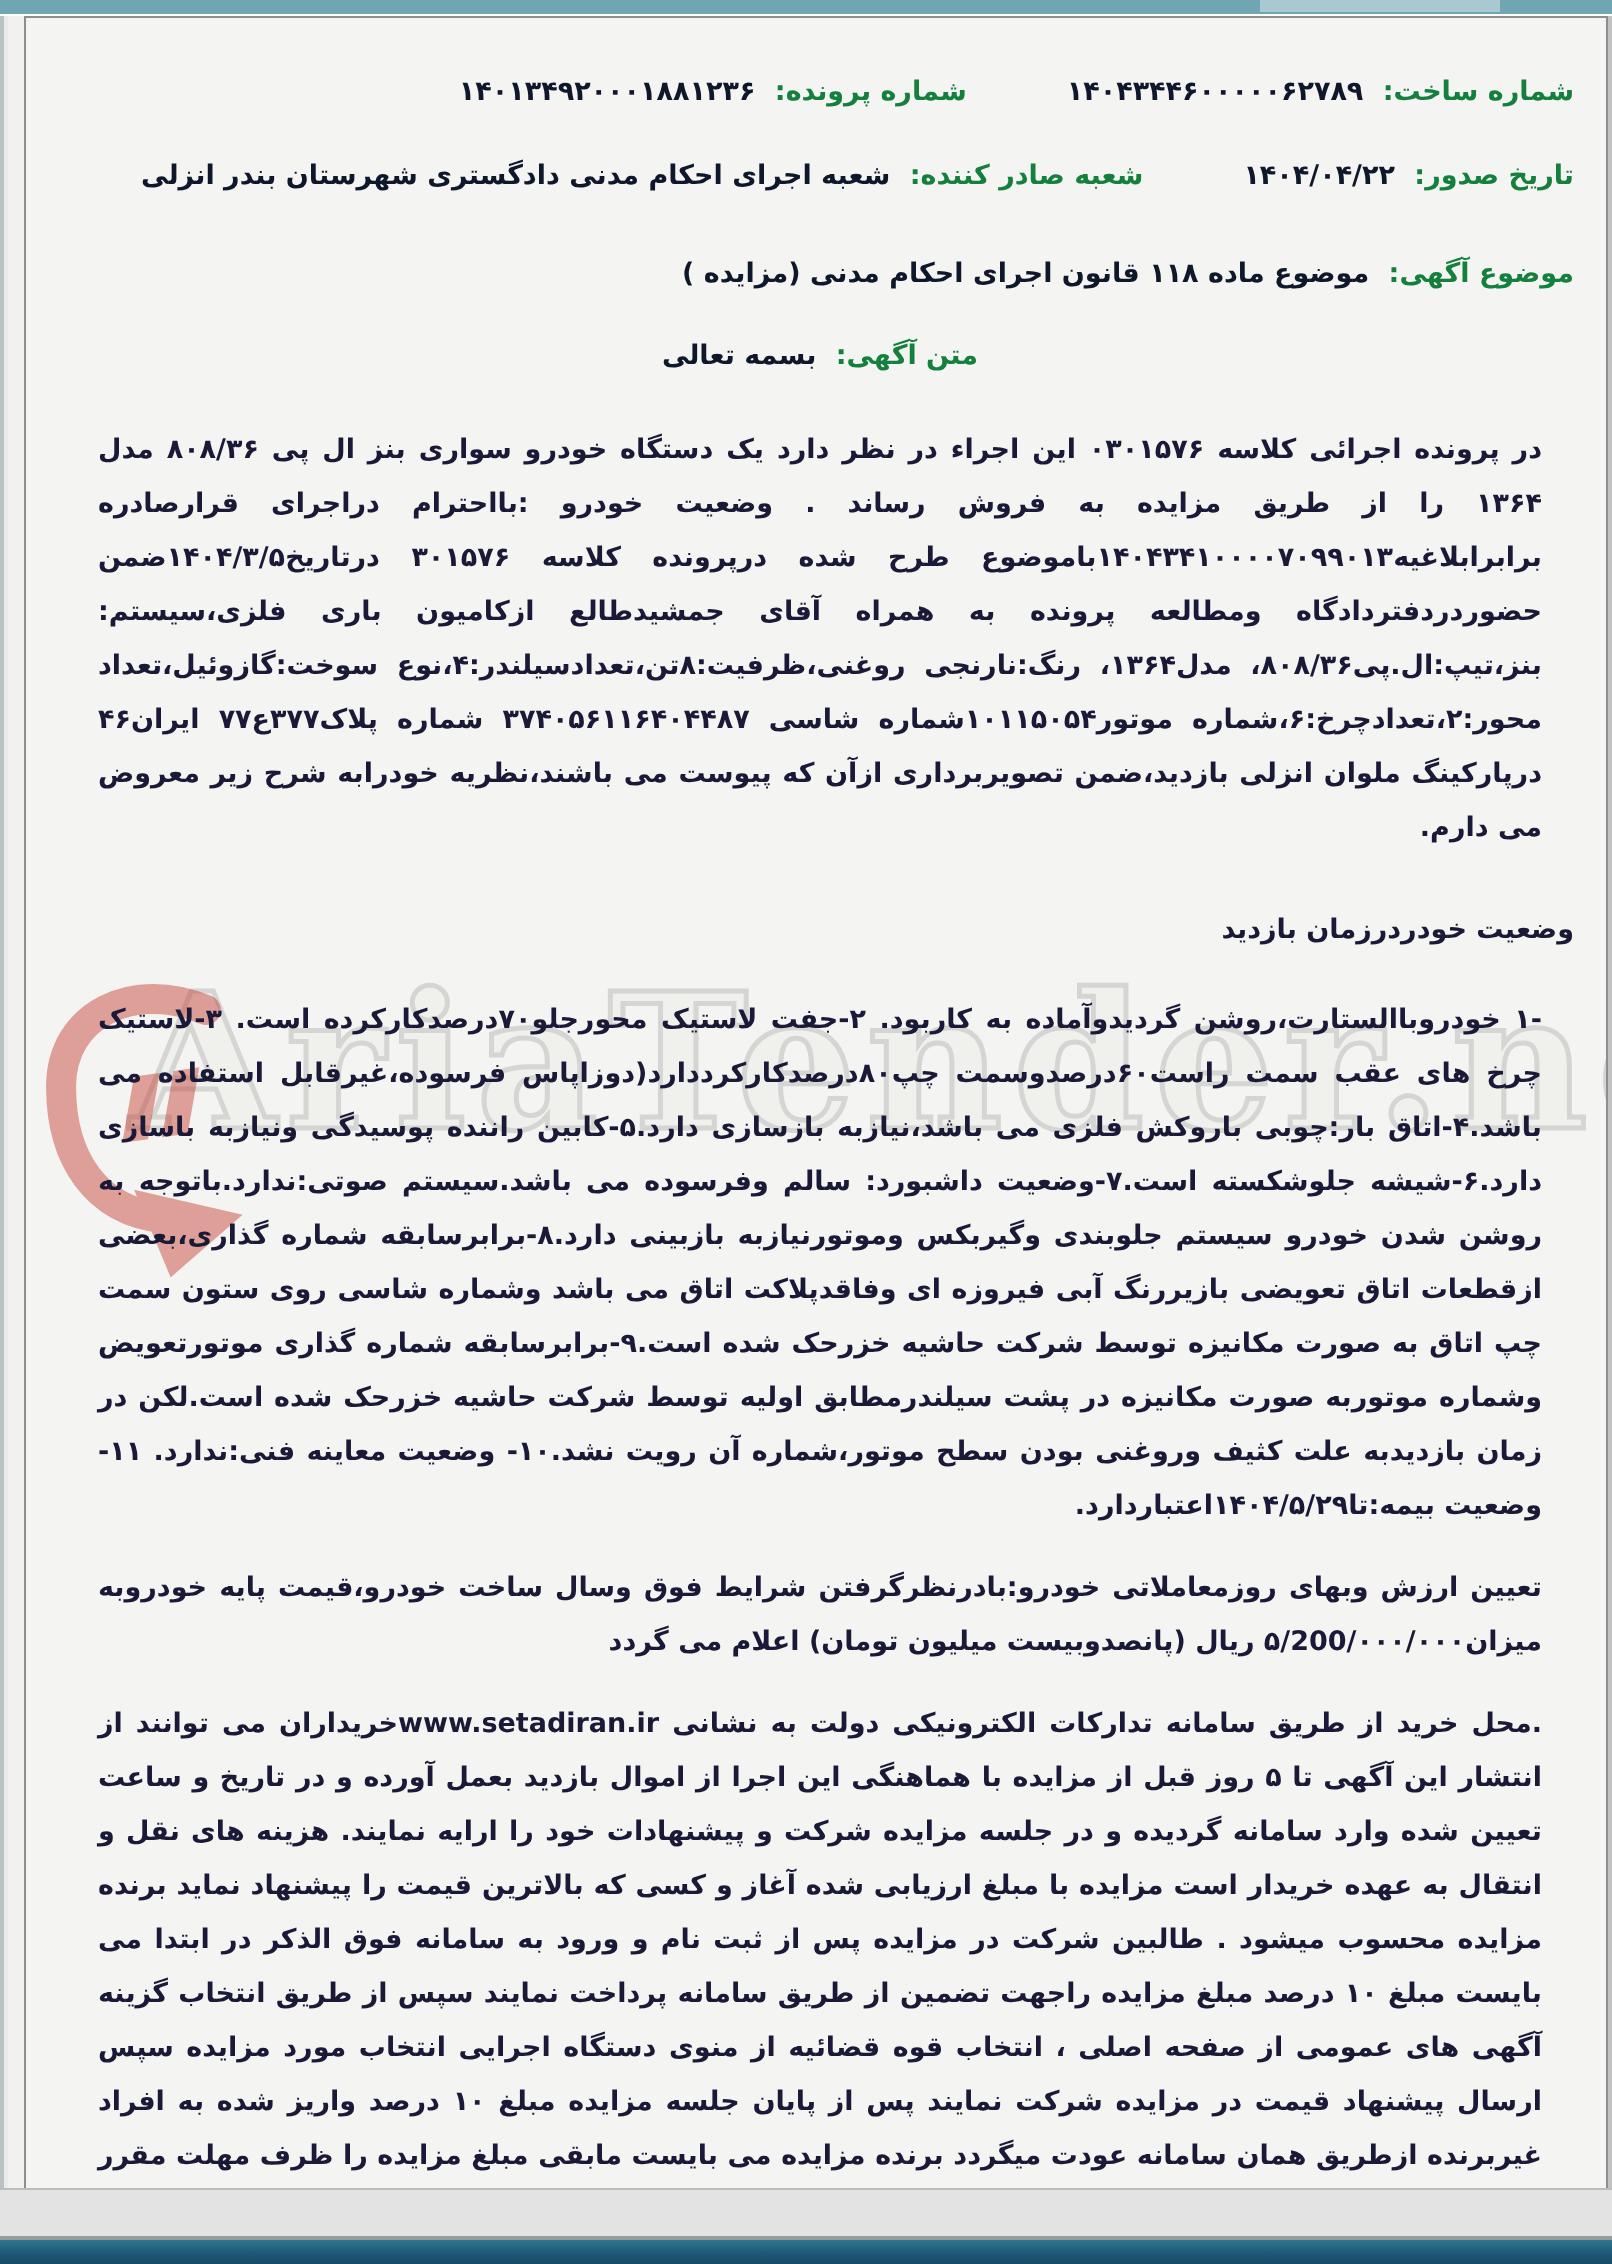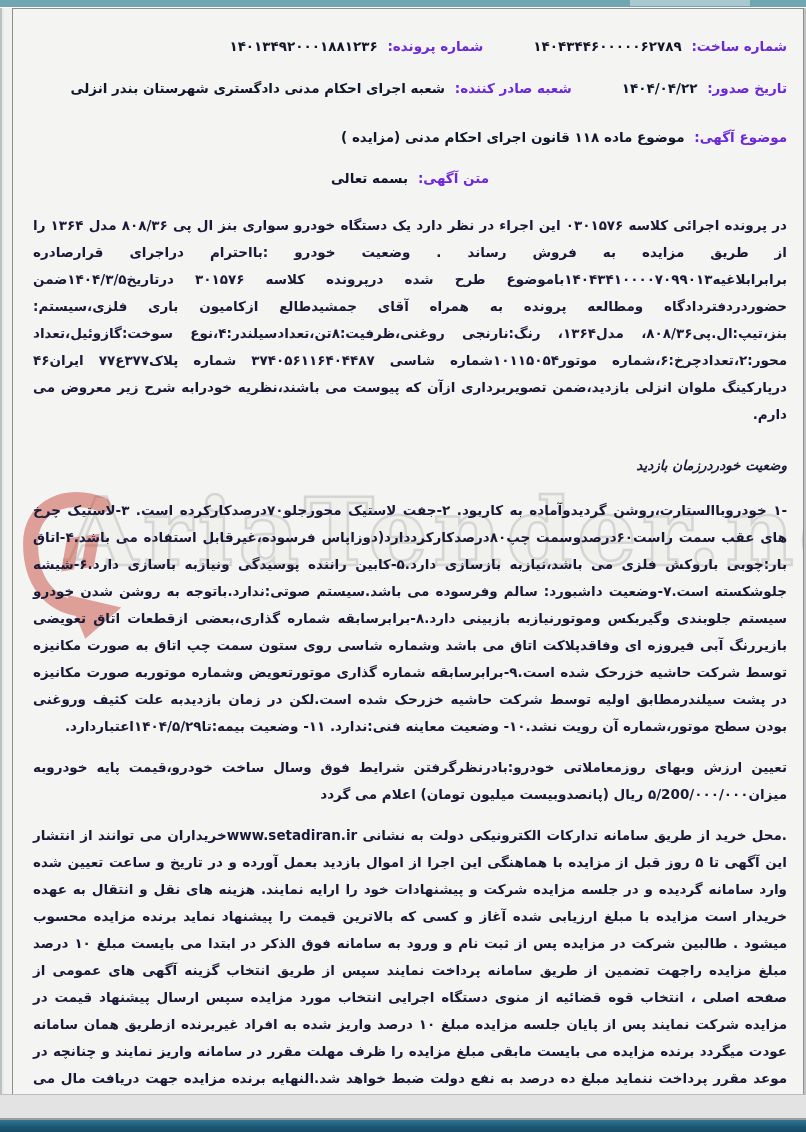--- a/index.html
+++ b/index.html
@@ -30,26 +30,26 @@
   .wm-logo{position:absolute;left:6px;top:472px;z-index:1;opacity:.45;transform:rotate(-8deg);}
 
   
   .content{
     position:relative;z-index:2;direction:rtl;unicode-bidi:embed;
     padding:24px 16px 0 20px;
     color:#1a1a38;font-weight:bold;font-size:13.5px;line-height:27px;
   }
   .hdr-row{display:flex;flex-wrap:wrap;gap:0 50px;margin-bottom:15px;}
   .pair{white-space:normal;}
-  .lbl{color:#6d28d9;}
+  .lbl{color:#15803d;}
   .val{color:#0f172a;padding-right:5px;}
   .subject-row{margin:22px 0 14px;}
   .intro-row{margin:0 0 20px;text-align:center;}
-  p.body-par{margin:0 0 14px;text-align:justify;}
-  .section-heading{margin:24px 0 18px;text-align:right;font-style:italic;}
+  p.body-par{margin:0 16px 14px;text-align:justify;}
+  .section-heading{margin:24px 0 18px;text-align:right;}
   p.last{margin-bottom:0;}
 </style>
 </head>
 <body>
 
 <div class="page">
   <div class="top-bar"></div>
   <div class="top-notch"></div>
   <div class="left-gutter"></div>
   <div class="right-edge"></div>

